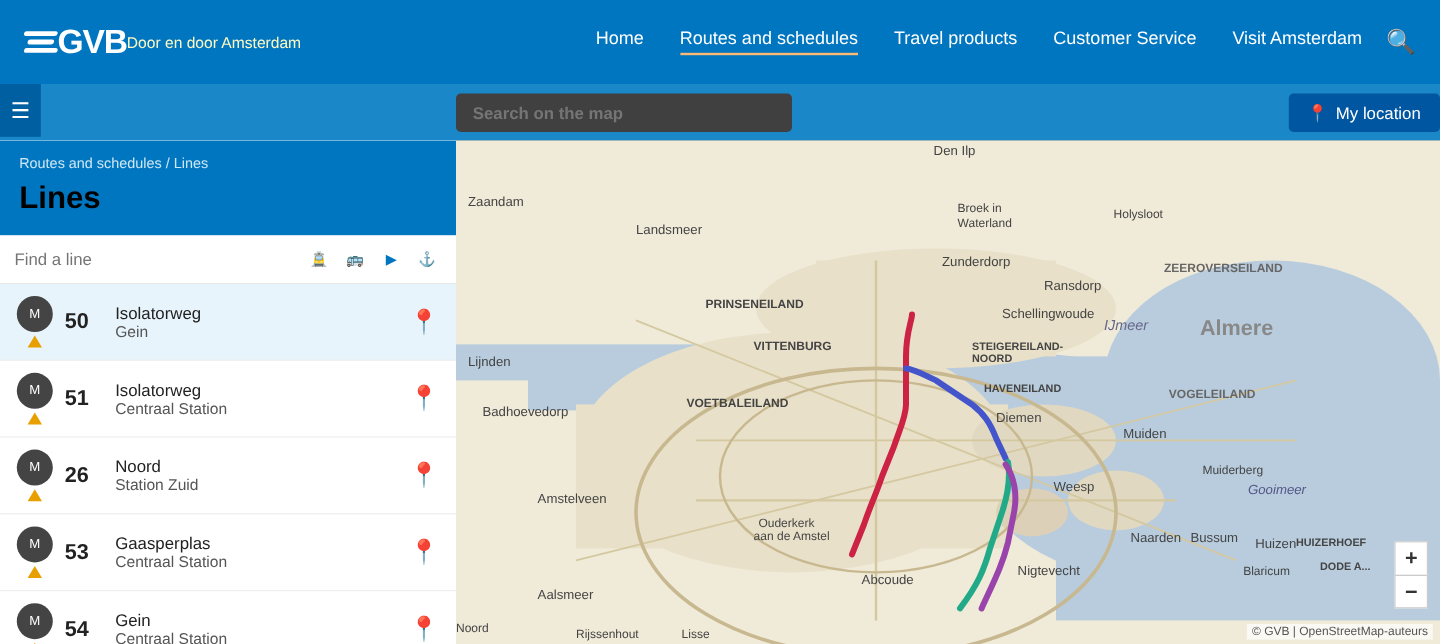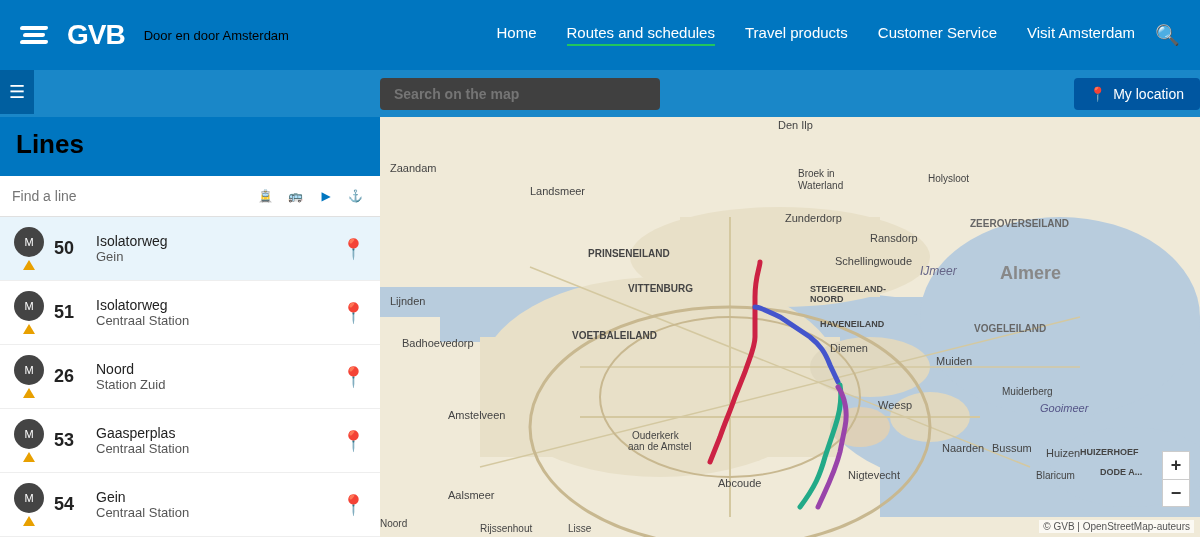--- a/index.html
+++ b/index.html
@@ -11,21 +11,21 @@
       height: 70px;
       display: flex;
       align-items: center;
       padding: 0 20px;
       position: relative;
       z-index: 10;
     }
     .logo-area {
       display: flex;
       align-items: center;
-      gap: 19px;
+      gap: 0;
       color: white;
       flex-shrink: 0;
     }
     .logo-waves {
       display: flex;
       flex-direction: column;
       gap: 3px;
     }
     .logo-waves span {
       display: block;
@@ -36,37 +36,37 @@
     .logo-waves span:nth-child(2) { width: 22px; height: 4px; transform: skewX(-10deg); margin-left: 3px; }
     .logo-waves span:nth-child(3) { width: 28px; height: 4px; transform: skewX(-10deg); }
     .logo-text-gvb {
       font-size: 28px;
       font-weight: 900;
       color: white;
       letter-spacing: -1px;
     }
     .logo-tagline {
       font-size: 13px;
-      color: #000000;
+      color: #fef9c3;
     }
     .nav {
       display: flex;
       align-items: flex-start;
       gap: 30px;
       margin-left: auto;
       margin-right: 20px;
     }
     .nav a {
       color: white;
       text-decoration: none;
       font-size: 15px;
       padding-bottom: 3px;
     }
     .nav a.active {
-      border-bottom: 2px solid #22c55e;
+      border-bottom: 2px solid #fdba74;
     }
     .search-icon-header {
       color: white;
       font-size: 20px;
       cursor: pointer;
     }
 
     
     .subheader {
       background-color: #1a87c8;
@@ -336,20 +336,21 @@
   <button class="my-location-btn">
     <span>📍</span>
     <span>My location</span>
   </button>
 </div>
 
 <div class="main-area">
 
   <aside class="sidebar">
     <div class="sidebar-top">
+      <div class="sidebar-breadcrumb">Routes and schedules / Lines</div>
       <div class="sidebar-title">Lines</div>
     </div>
 
     <div class="search-line-area">
       <input type="text" class="search-line-input" placeholder="Find a line" style="">
       <div class="filter-icons">
 
         <div class="filter-icon inactive-filter">🚊</div>
 
         <div class="filter-icon inactive-filter">🚌</div>

